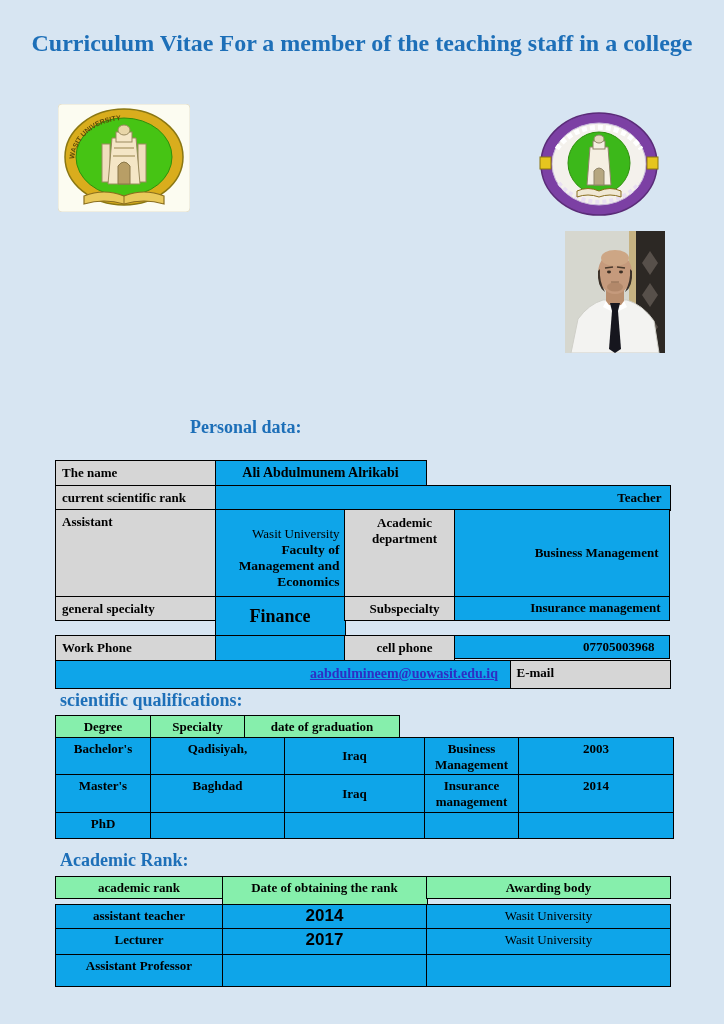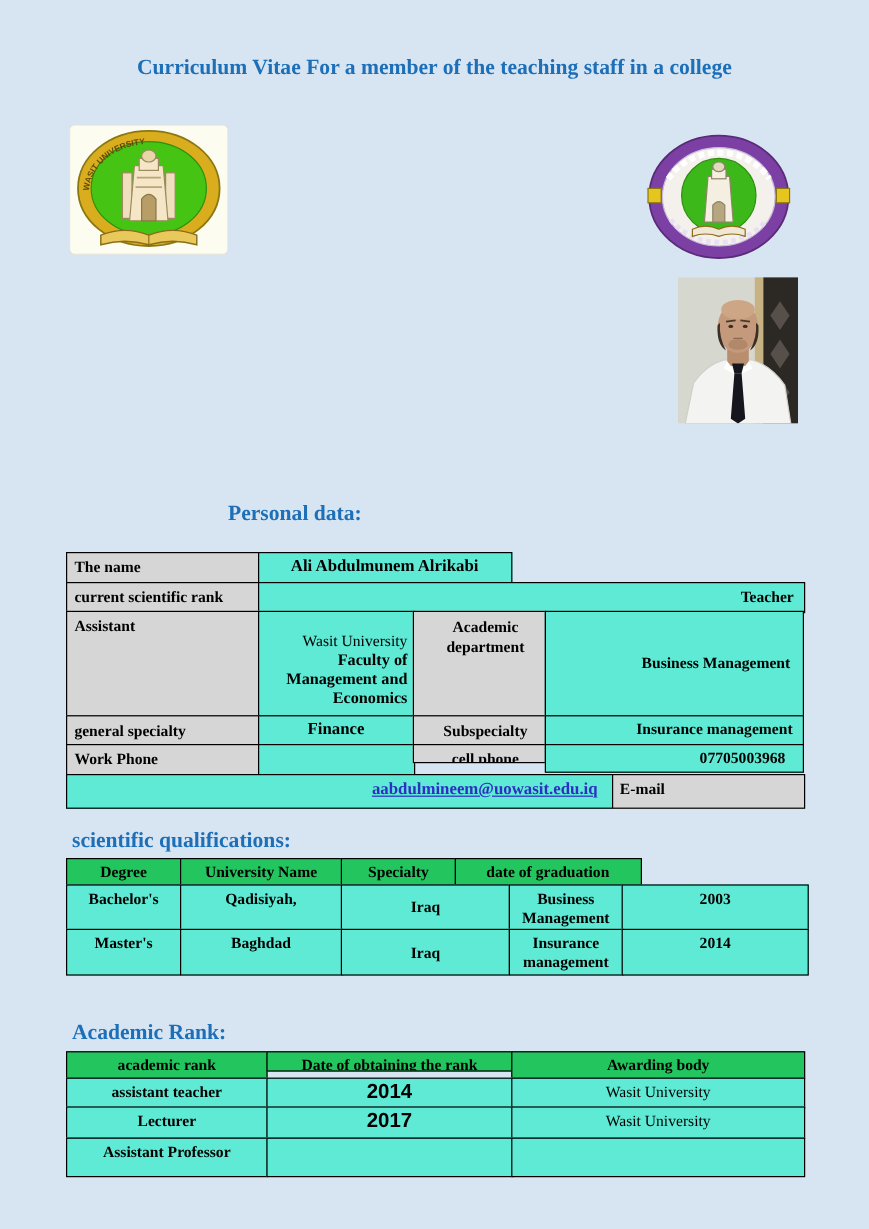--- a/index.html
+++ b/index.html
@@ -3,43 +3,43 @@
 <meta charset="utf-8">
 <style>
   * { margin:0; padding:0; box-sizing:border-box; }
   html,body { background:#d7e5f2; }
   .page {
     position:relative; width:724px; height:1024px;
     background:#d7e5f2; overflow:hidden;
     font-family:"Liberation Serif", serif; color:#000;
   }
   .doc-title {
-    position:absolute; top:44px; left:0; width:724px;
+    position:absolute; top:31px; left:0; width:724px;
     text-align:center; color:#1d6fb8;
-    font-weight:bold; font-size:18px; line-height:24px;
+    font-weight:bold; font-size:24px; line-height:24px;
   }
   .section-heading {
     position:absolute; color:#1d6fb8; font-weight:bold; font-size:18px;
   }
   
   .tbl { position:absolute; }
   .trow { display:flex; }
   .trow + .trow { margin-top:-1.5px; }
   .cell {
-    border:1.5px solid #000; background:#5eead4;
+    border:1.5px solid #000; background:#0ea5e9;
     font-weight:bold; font-size:13px; line-height:16px;
     overflow:hidden;
   }
   .cell + .cell { margin-left:-1.5px; }
   .lbl { background:#d6d6d6; padding:4px 6px; }
   .lbl.center { text-align:center; padding-left:12px; padding-right:2px; }
   .v-center { display:flex; align-items:center; }
   .h-center { justify-content:center; text-align:center; }
   .right { justify-content:flex-end; text-align:right; }
-  .hdr { background:#22c55e; text-align:center; padding:3px 2px; }
+  .hdr { background:#86efac; text-align:center; padding:3px 2px; }
   .qcell { text-align:center; padding-top:3px; }
   .email { color:#2e2ec4; text-decoration:underline; font-size:14px; }
   .sans-num { font-family:"Liberation Sans", sans-serif; font-size:17px; }
   .uni-plain { font-weight:normal; }
 </style>
 </head>
 <body>
 
 <div class="page">
 
@@ -125,69 +125,75 @@
       <div class="cell lbl" style="width:161px;height:88px">Assistant</div>
       <div class="cell" style="width:131px;height:88px;text-align:right;padding:16px 5px 2px 2px">
         <span class="uni-plain">Wasit University</span>
         <span style="display:block;font-size:13.5px">Faculty of Management and Economics</span>
       </div>
       <div class="cell lbl center" style="width:111px;height:88px;padding-top:5px">Academic department</div>
       <div class="cell v-center right" style="width:216px;height:88px;padding-right:10px">Business Management</div>
     </div>
     <div class="trow">
       <div class="cell lbl" style="width:161px;height:25px">general specialty</div>
-      <div class="cell v-center h-center" style="width:131px;height:26px;font-size:14px">Finance</div>
+      <div class="cell v-center h-center" style="width:131px;height:41px;font-size:18px">Finance</div>
       <div class="cell lbl center" style="width:111px;height:25px;padding-top:4px">Subspecialty</div>
       <div class="cell v-center right" style="width:216px;height:25px;padding-right:8px">Insurance management</div>
     </div>
     <div class="trow">
       <div class="cell lbl" style="width:161px;height:26px">Work Phone</div>
       <div class="cell" style="width:131px;height:26px"></div>
-      <div class="cell lbl center" style="width:111px;height:16px;padding-top:4px">cell phone</div>
+      <div class="cell lbl center" style="width:111px;height:26px;padding-top:4px">cell phone</div>
       <div class="cell v-center right" style="width:216px;height:24px;padding-right:14px">07705003968</div>
     </div>
     <div class="trow">
       <div class="cell v-center right" style="width:456px;height:29px;padding-right:12px">
         <a href="#" class="email">aabdulmineem@uowasit.edu.iq</a>
       </div>
       <div class="cell lbl" style="width:161px;height:29px">E-mail</div>
     </div>
   </div>
 
   <div class="section-heading" style="left:60px;top:690px">scientific qualifications:</div>
 
   <div class="tbl" style="left:55px;top:715px;width:620px">
     <div class="trow">
       <div class="cell hdr" style="width:96px;height:23px">Degree</div>
-      <div class="cell hdr" style="width:136px;height:23px">University Name</div>
       <div class="cell hdr" style="width:96px;height:23px">Specialty</div>
       <div class="cell hdr" style="width:156px;height:23px">date of graduation</div>
     </div>
     <div class="trow">
       <div class="cell qcell" style="width:96px;height:39px">Bachelor's</div>
       <div class="cell qcell" style="width:136px;height:39px">Qadisiyah,</div>
       <div class="cell v-center h-center" style="width:141px;height:39px">Iraq</div>
       <div class="cell qcell" style="width:96px;height:39px">Business Management</div>
       <div class="cell qcell" style="width:156px;height:39px">2003</div>
     </div>
     <div class="trow">
       <div class="cell qcell" style="width:96px;height:39px">Master's</div>
       <div class="cell qcell" style="width:136px;height:39px">Baghdad</div>
       <div class="cell v-center h-center" style="width:141px;height:39px">Iraq</div>
       <div class="cell qcell" style="width:96px;height:39px">Insurance management</div>
       <div class="cell qcell" style="width:156px;height:39px">2014</div>
     </div>
+    <div class="trow">
+      <div class="cell qcell" style="width:96px;height:27px">PhD</div>
+      <div class="cell qcell" style="width:136px;height:27px"></div>
+      <div class="cell qcell" style="width:141px;height:27px"></div>
+      <div class="cell qcell" style="width:96px;height:27px"></div>
+      <div class="cell qcell" style="width:156px;height:27px"></div>
+    </div>
   </div>
 
   <div class="section-heading" style="left:60px;top:850px">Academic Rank:</div>
 
   <div class="tbl" style="left:55px;top:876px;width:616px">
     <div class="trow">
       <div class="cell hdr" style="width:168px;height:23px">academic rank</div>
-      <div class="cell hdr" style="width:206px;height:17px">Date of obtaining the rank</div>
+      <div class="cell hdr" style="width:206px;height:29px">Date of obtaining the rank</div>
       <div class="cell hdr" style="width:245px;height:23px">Awarding body</div>
     </div>
     <div class="trow">
       <div class="cell qcell" style="width:168px;height:26px">assistant teacher</div>
       <div class="cell qcell sans-num" style="width:206px;height:26px">2014</div>
       <div class="cell qcell uni-plain" style="width:245px;height:26px">Wasit University</div>
     </div>
     <div class="trow">
       <div class="cell qcell" style="width:168px;height:27px">Lecturer</div>
       <div class="cell qcell sans-num" style="width:206px;height:27px">2017</div>

